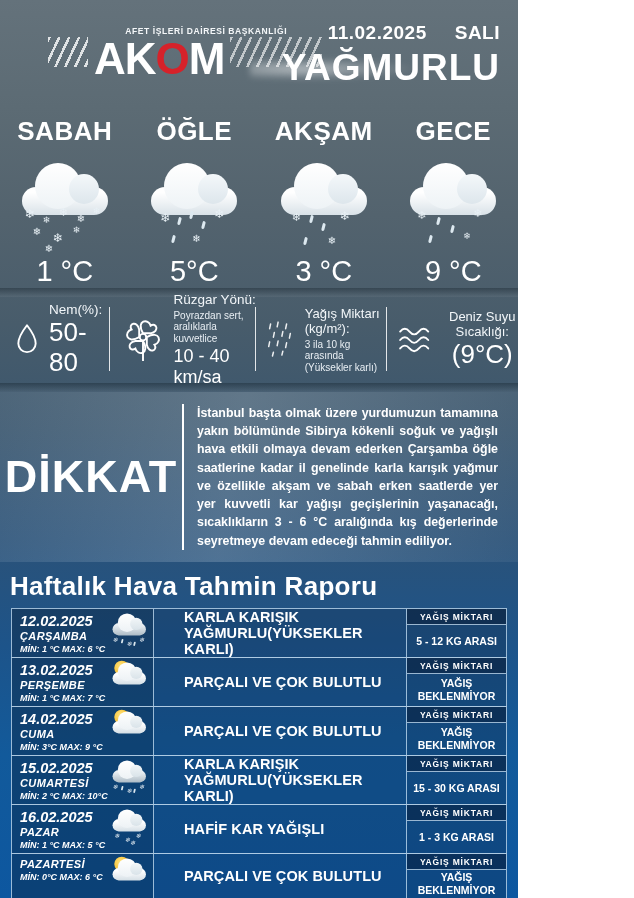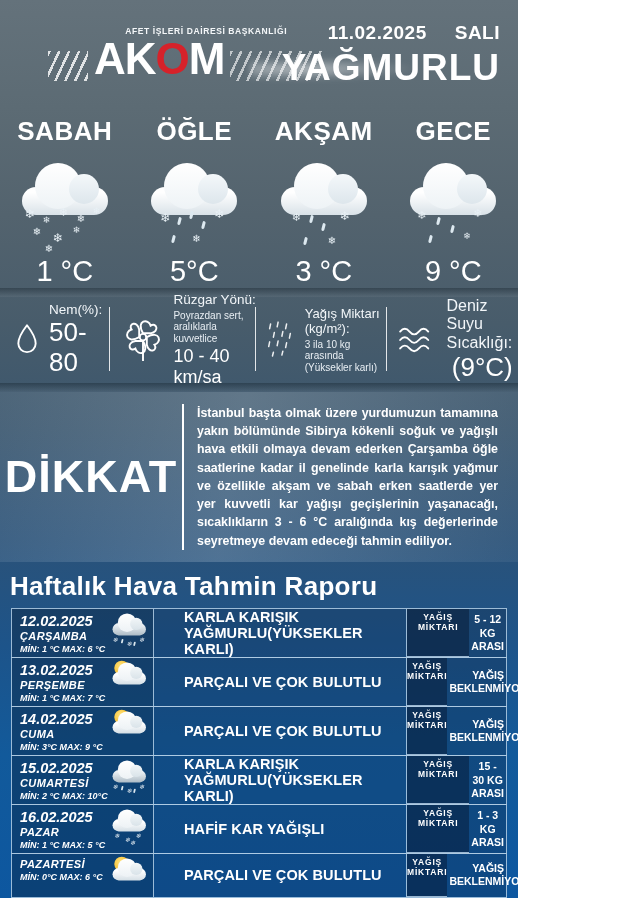--- a/index.html
+++ b/index.html
@@ -18,21 +18,21 @@
       #3a566e 48%, #2b5278 60%, #1d548a 72%, #125a9b 84%, #0d57a0 100%);
   }
 
   
   .header { position:relative; height:112px; }
   .akom { position:absolute; left:48px; top:26px; }
   .akom-dept {
     font-size:8.5px; font-weight:bold; letter-spacing:.6px;
     text-align:center; margin-left:42px; margin-bottom:1px; color:#f4f7f9;
   }
-  .akom-row { display:flex; align-items:flex-end; }
+  .akom-row { display:flex; align-items:flex-start; }
   .stripes {
     height:30px; opacity:.85;
     background:repeating-linear-gradient(115deg,
       rgba(255,255,255,.95) 0 2.5px, transparent 2.5px 9px);
   }
   .stripes.left { width:40px; margin-right:6px; }
   .stripes.right { width:92px; margin-left:6px; opacity:.65; }
   .swoosh {
     position:absolute; left:250px; top:58px; width:170px; height:22px;
     background:radial-gradient(ellipse at 30% 50%, rgba(255,255,255,.55), rgba(255,255,255,0) 70%);
@@ -148,21 +148,21 @@
   .cell + .cell { border-left:none; }
   .datecell { position:relative; background:rgba(8,28,52,.38); padding:4px 2px 2px 8px; line-height:1.2;font-style:italic; }
   .d-date { font-size:14.5px; font-weight:800; }
   .d-day { font-size:11px; font-weight:800; letter-spacing:.4px; }
   .d-minmax { font-size:9px; font-weight:800; margin-top:1px; }
   .datecell .w-small { position:absolute; right:0; top:0; transform:scale(.88); transform-origin:top right; }
   .condcell {
     display:flex; align-items:center; background:rgba(18,48,84,.30);
     padding-left:30px; font-size:14.5px; font-weight:800; letter-spacing:.1px;
   }
-  .precipcell { display:flex; background:rgba(14,40,72,.32); }
+  .precipcell { display:flex; flex-direction:column; background:rgba(14,40,72,.32); }
   .precip-head {
     font-size:8.5px; font-weight:800; letter-spacing:.8px; text-align:center;
     padding:3px 0 2px; background:rgba(4,20,44,.45);
     border-bottom:1px solid rgba(190,218,240,.8);
   }
   .precip-val {
     flex:1; display:flex; align-items:center; justify-content:center;
     font-size:10.5px; font-weight:800; text-align:center; line-height:1.25; padding:1px 2px;
   }
 
@@ -315,21 +315,21 @@
       <div class="m-icon">
         <svg width="40" height="30" viewBox="0 0 42 32">
           <g fill="none" stroke="#ffffff" stroke-width="2" stroke-linecap="round">
             <path d="M3 7 q5 -6 10 0 t10 0 t10 0"></path>
             <path d="M3 16 q5 -6 10 0 t10 0 t10 0"></path>
             <path d="M3 25 q5 -6 10 0 t10 0 t10 0"></path>
           </g>
         </svg>
       </div>
       <div class="m-stack" style="align-items:center;">
-        <span class="m-label" style="font-size:16px;">Deniz Suyu Sıcaklığı:</span>
+        <span class="m-label" style="font-size:13px;text-align:center;">Deniz Suyu Sıcaklığı:</span>
         <span class="m-value-big">(9°C)</span>
       </div>
     </div>
   </div>
 
   <div class="shade"></div>
 
   <div class="warning">
     <div class="warn-title">DİKKAT</div>
     <div class="warn-divider"></div>

